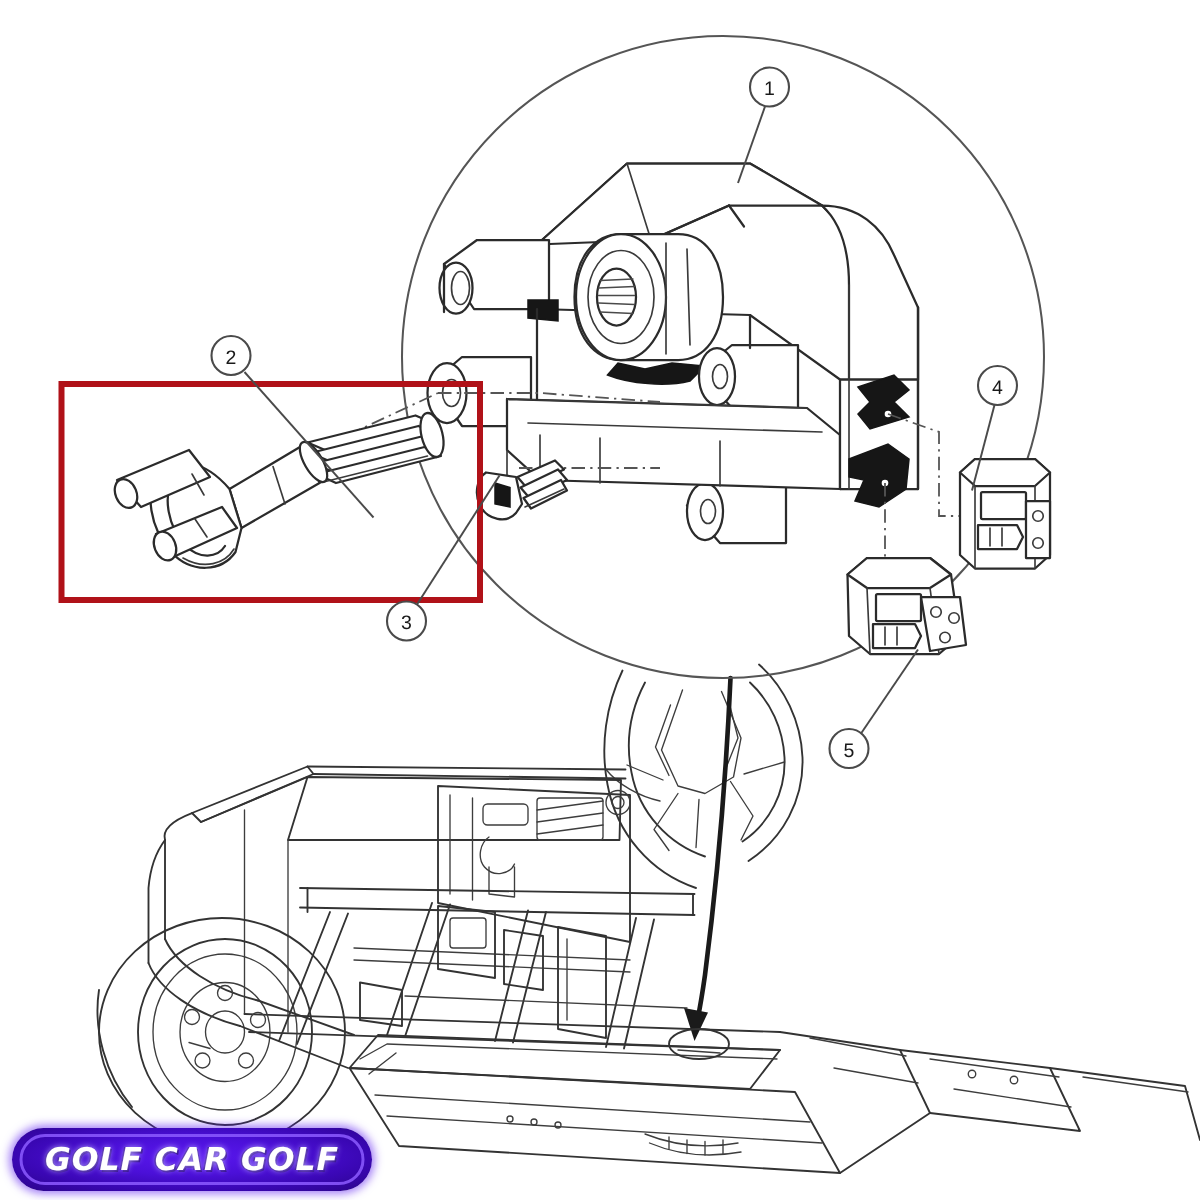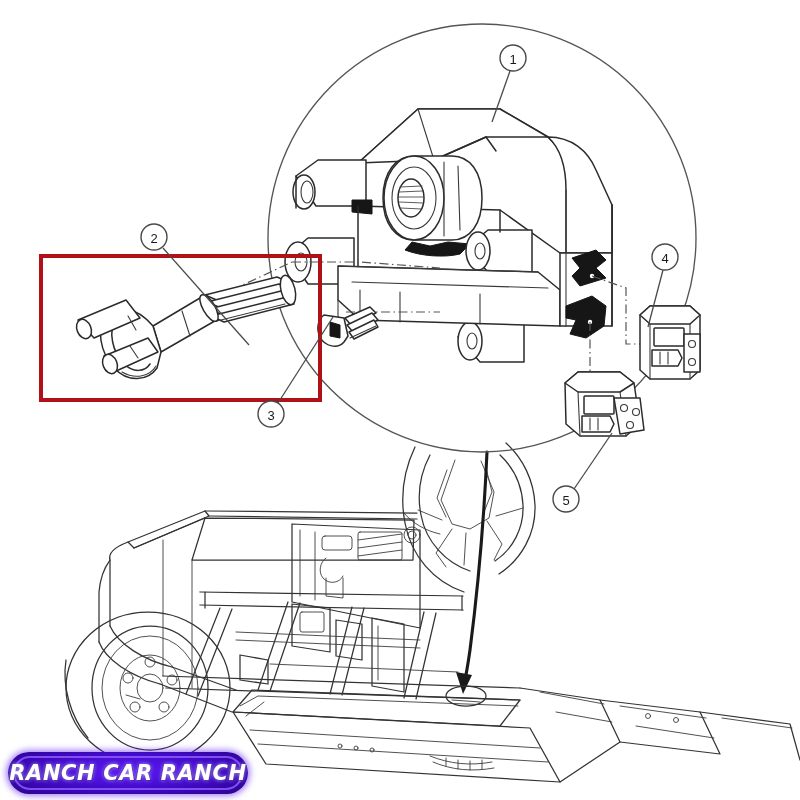--- a/index.html
+++ b/index.html
@@ -356,14 +356,14 @@
   <g>
     <circle class="callout-c" cx="566" cy="499" r="13"></circle>
     <text class="callout-t" x="566" y="500">5</text>
   </g>
 
 </svg>
 </div>
 
 <div id="logo">
   <div class="logo-pill"></div>
-  <div class="logo-text">RANCH CAR RANCH</div>
+  <div class="logo-text">GOLF CAR GOLF</div>
 </div>
 
 </body></html>

